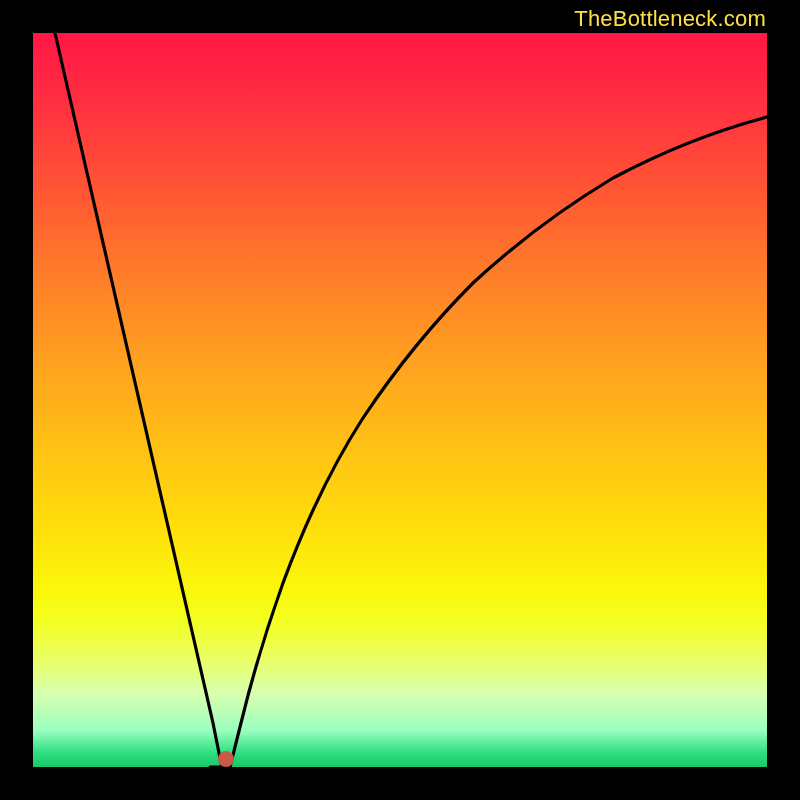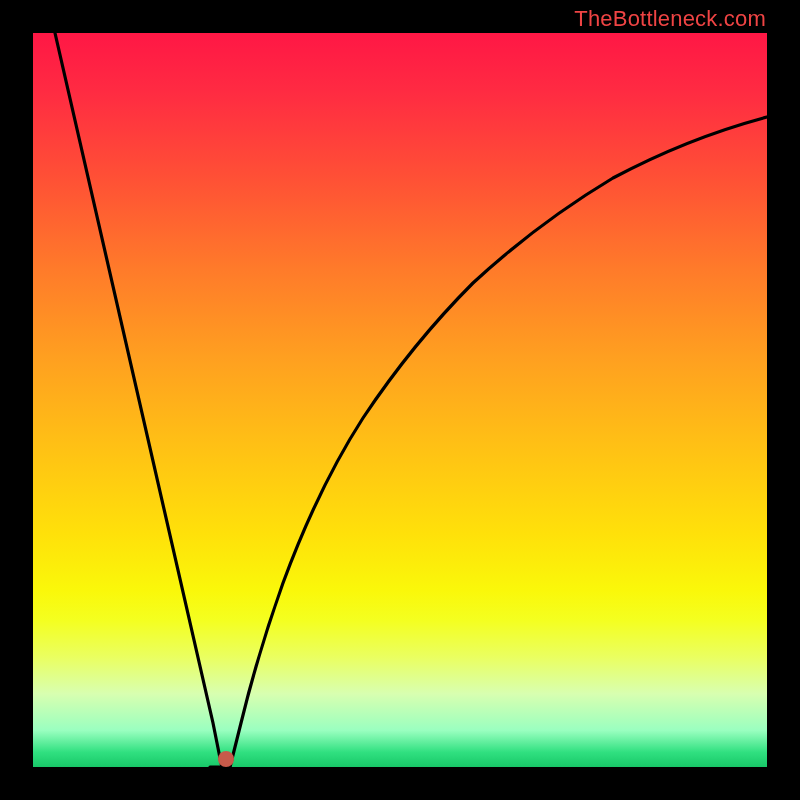--- a/index.html
+++ b/index.html
@@ -55,21 +55,21 @@
     height: 16px;
     border-radius: 50%;
     background: #c85a4a;
     left: 218px;
     top: 751px;
   }
   .watermark {
     position: absolute;
     right: 34px;
     top: 6px;
-    color: #ef4444;
+    color: #fde047;
     font-family: Arial, Helvetica, sans-serif;
     font-size: 22px;
     letter-spacing: 0.2px;
     user-select: none;
   }
 </style>
 </head>
 <body>
 
 <div class="frame">

